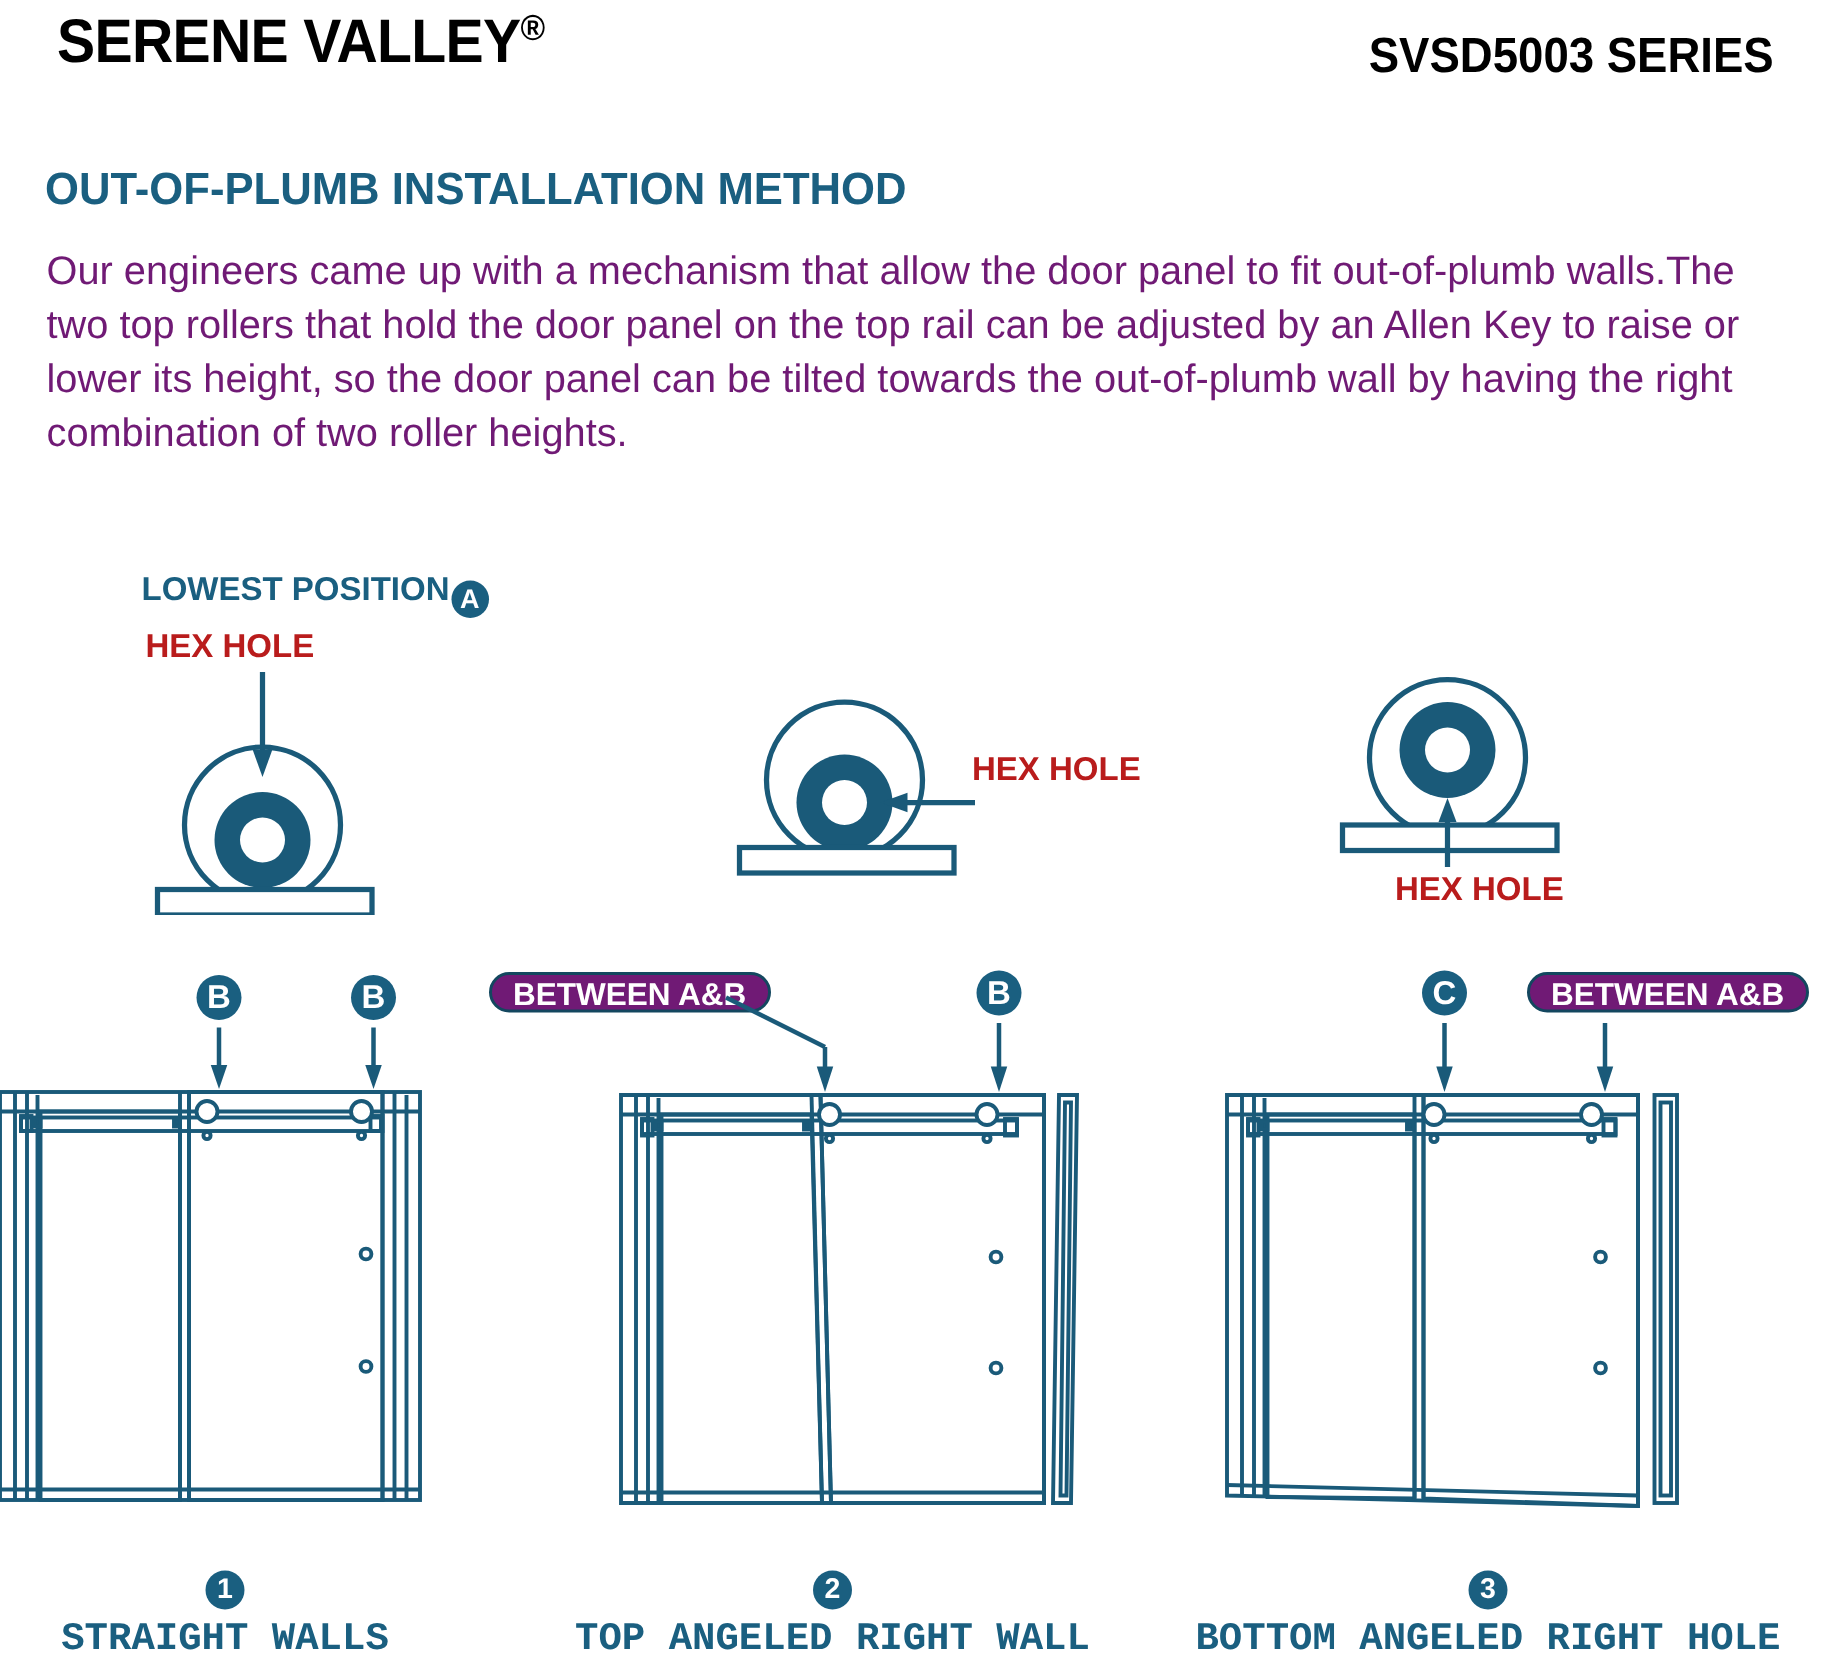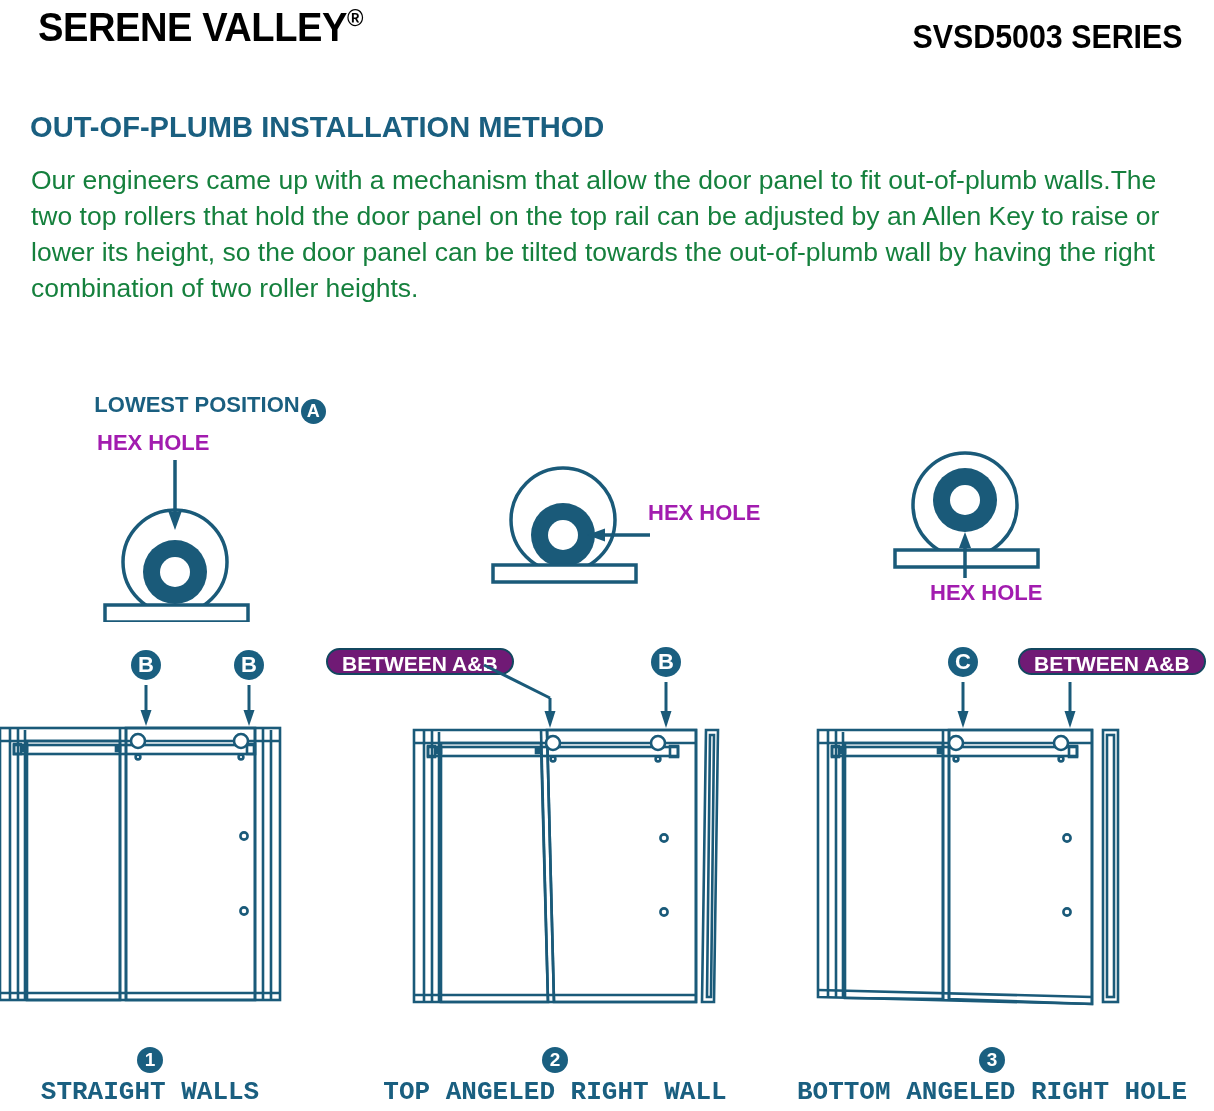--- a/index.html
+++ b/index.html
@@ -27,41 +27,41 @@
   
   .sec-title{
     position:absolute;left:30px;top:110px;
     font-family:"Liberation Sans Narrow","Liberation Sans",sans-serif;
     font-weight:bold;font-size:30px;color:#1a5f80;letter-spacing:0px;
     white-space:nowrap;transform:scaleX(0.97);transform-origin:left top;
   }
   .para{
     position:absolute;left:31px;top:162px;width:1152px;
     font-family:"Liberation Sans Narrow","Liberation Sans",sans-serif;
-    font-size:26.5px;line-height:36px;color:#15803d;
+    font-size:26.5px;line-height:36px;color:#701a75;
   }
   
   .roller{position:absolute;top:380px;height:230px;}
-  .roller.a{left:10px;width:400px;margin-top:12px;}
+  .roller.a{left:10px;width:400px;}
   .roller.b{left:410px;width:400px;}
   .roller.c{left:820px;width:394px;}
   .rlabel{
     position:absolute;top:0;width:100%;text-align:center;
     font-family:"Liberation Sans Narrow","Liberation Sans",sans-serif;
     font-weight:bold;font-size:22px;color:#1a5f80;white-space:nowrap;
   }
   .rlabel .badge{
     display:inline-block;width:25px;height:25px;line-height:25px;border-radius:50%;
     background:#1a5f80;color:#fff;font-size:18px;text-align:center;
     vertical-align:-5px;margin-left:1px;
   }
   .hexlbl{
     position:absolute;
     font-family:"Liberation Sans Narrow","Liberation Sans",sans-serif;
-    font-weight:bold;font-size:22px;color:#a21caf;white-space:nowrap;
+    font-weight:bold;font-size:22px;color:#b91c1c;white-space:nowrap;
   }
   
   .door{position:absolute;top:640px;height:420px;}
   .door.d1{left:-8px;width:400px;}
   .door.d2{left:396px;width:400px;}
   .door.d3{left:800px;width:414px;}
   .pill{
     position:absolute;height:27px;line-height:27px;border-radius:14px;
     background:#701a75;border:2px solid #13475f;color:#fff;
     font-family:"Liberation Sans Narrow","Liberation Sans",sans-serif;

